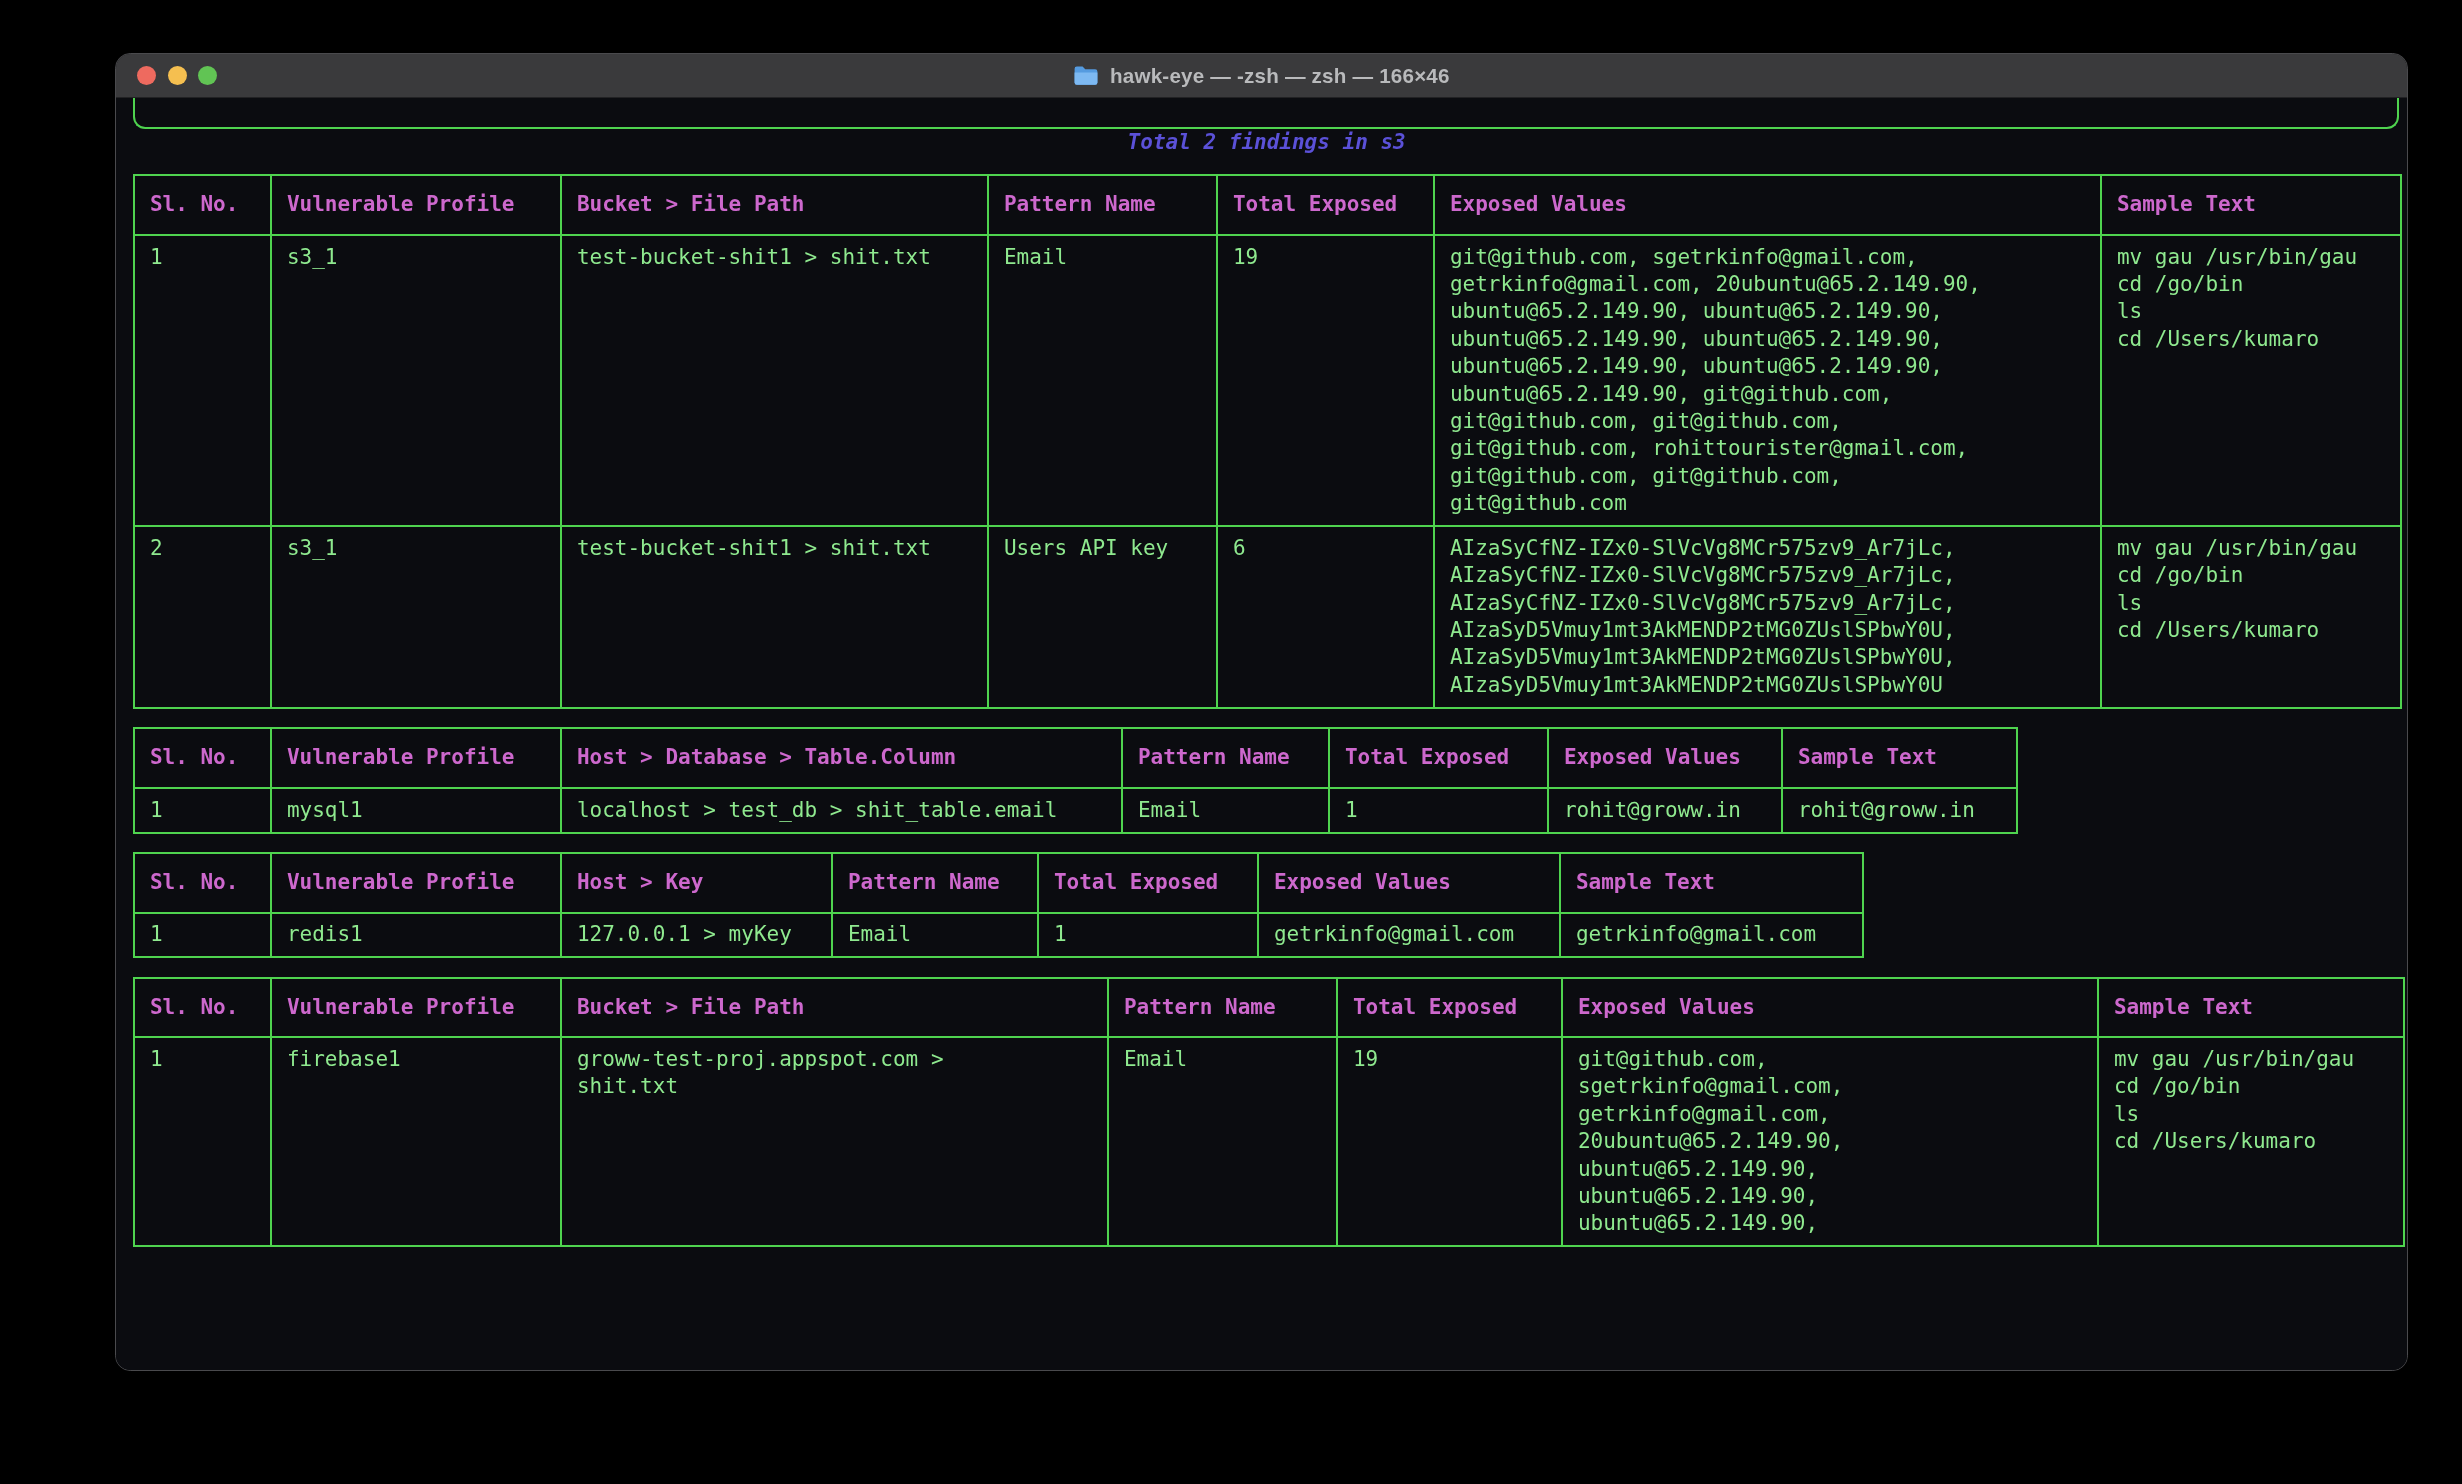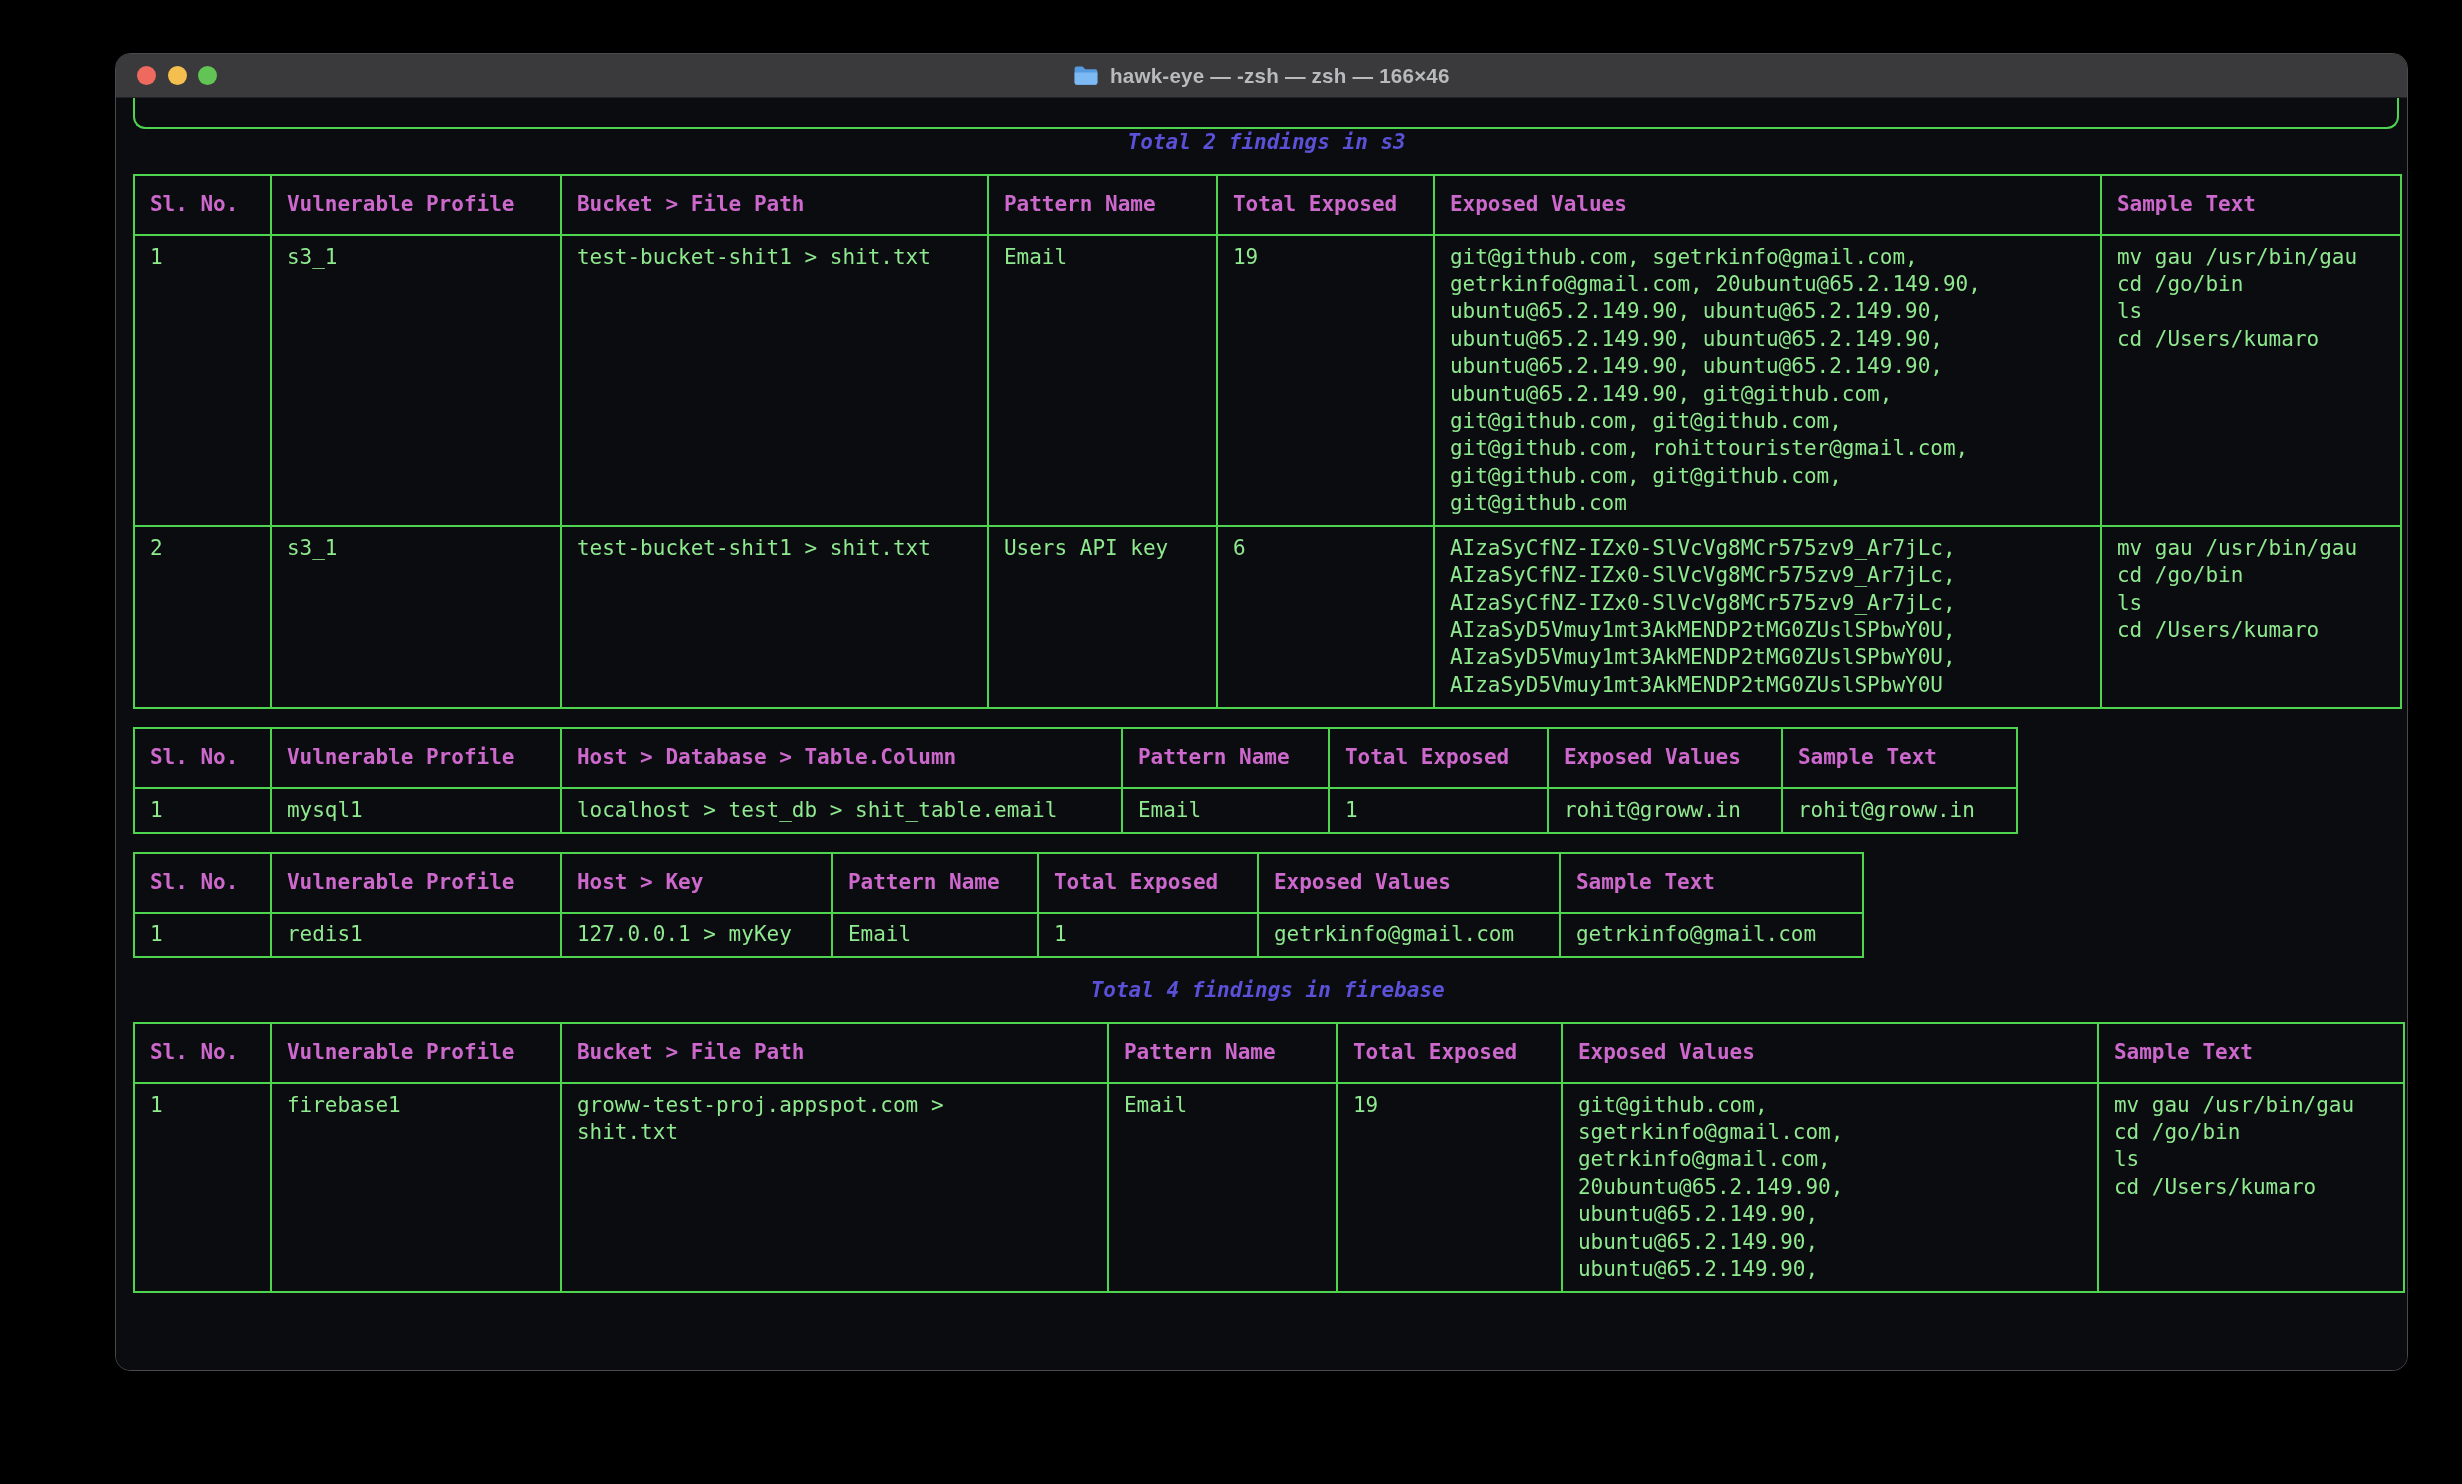--- a/index.html
+++ b/index.html
@@ -221,21 +221,20 @@
               <td>1</td>
               <td>redis1</td>
               <td>127.0.0.1 &gt; myKey</td>
               <td>Email</td>
               <td>1</td>
               <td>getrkinfo@gmail.com</td>
               <td>getrkinfo@gmail.com</td>
             </tr>
           </tbody>
         </table>
-        <div class="section-title" style="width: 2270px;">Total 4 findings in firebase</div>
         <table class="ftable" style="width: 2268px;">
           <colgroup>
             <col style="width: 137px;">
             <col style="width: 290px;">
             <col style="width: 547px;">
             <col style="width: 229px;">
             <col style="width: 225px;">
             <col style="width: 536px;">
             <col style="width: 306px;">
           </colgroup>

